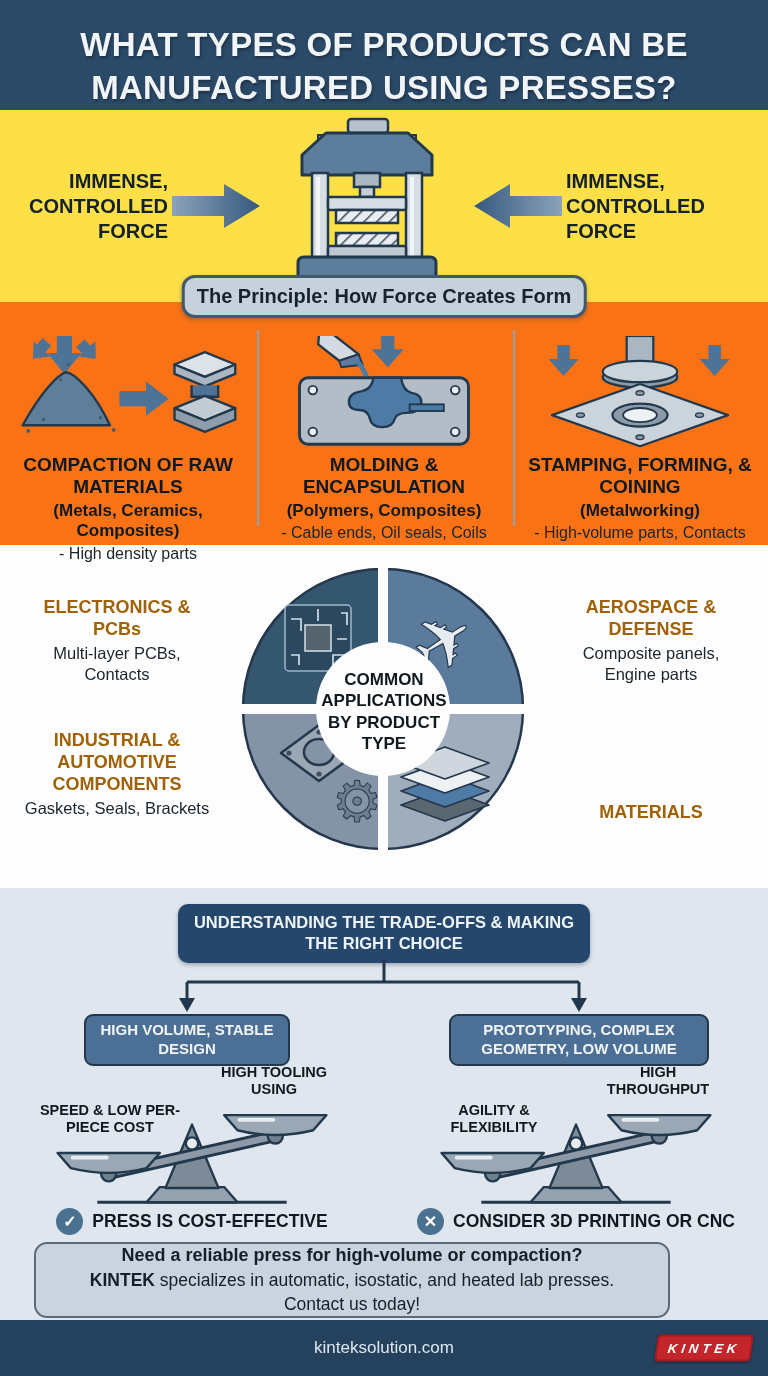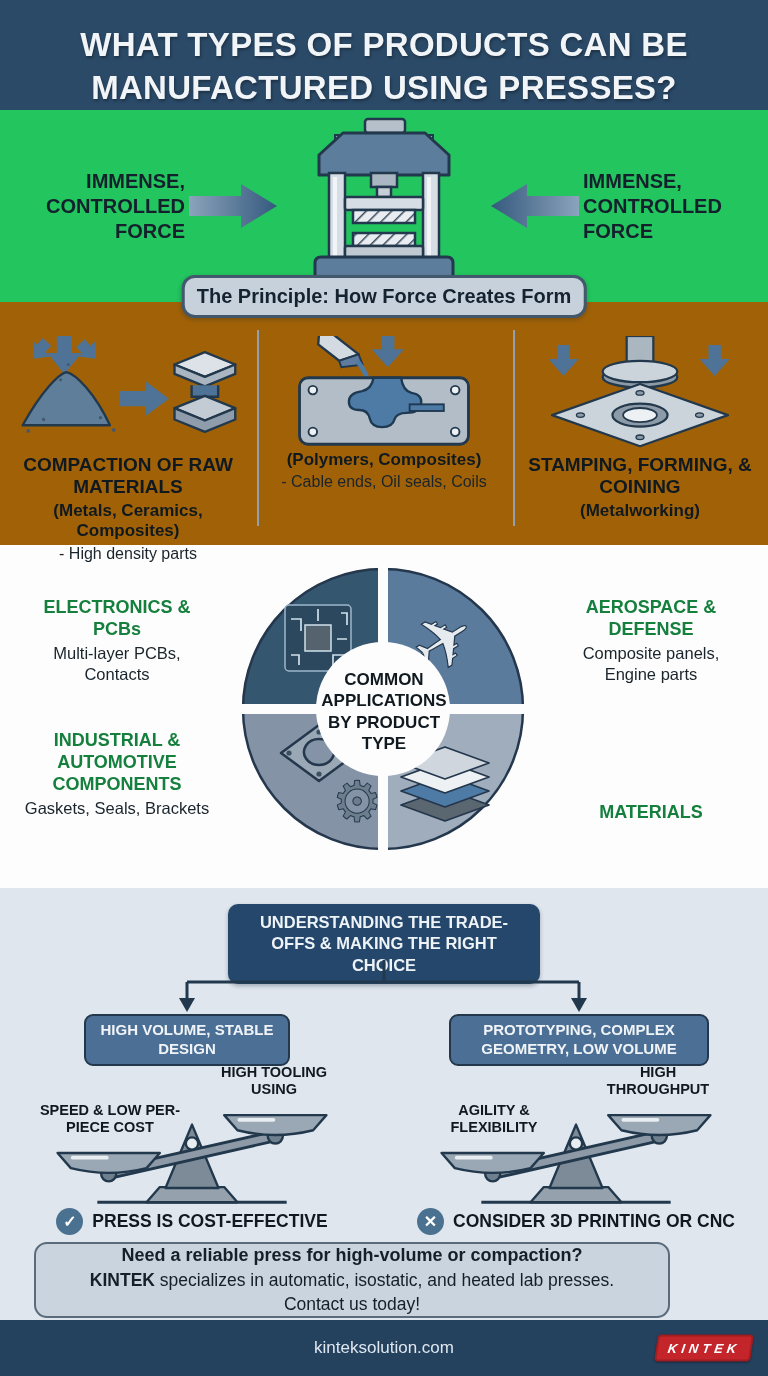--- a/index.html
+++ b/index.html
@@ -4,46 +4,46 @@
 <style>
   * { margin:0; padding:0; box-sizing:border-box; }
   body { font-family:"Liberation Sans", sans-serif; background:#888; }
   .page { width:768px; height:1376px; margin:0 auto; background:#fdfdfd; position:relative; overflow:hidden; }
 
   
   .header { height:110px; background:#2b4a68; display:flex; align-items:flex-end; justify-content:center; }
   .header h1 { color:#f2f5f8; font-size:33px; font-weight:800; text-align:center; line-height:1.3; letter-spacing:.3px; padding:0 30px; text-shadow:1px 2px 3px rgba(0,0,0,.35); }
 
   
-  .principle { height:192px; background:#22c55e; position:relative; display:flex; align-items:center; justify-content:center; gap:4px; }
+  .principle { height:192px; background:#fde047; position:relative; display:flex; align-items:center; gap:4px; }
   .force-label { width:168px; font-size:20px; font-weight:800; color:#14202c; line-height:1.25; }
   .force-left { text-align:right; }
   .force-right { text-align:left; }
   .banner { position:absolute; left:50%; bottom:-16px; transform:translateX(-50%); background:#c6d1dc; border:3px solid #42586d; border-radius:13px; padding:7px 12px; font-size:20px; font-weight:700; color:#15222f; white-space:nowrap; z-index:5; box-shadow:0 2px 4px rgba(20,35,50,.25); }
 
   
-  .processes { height:243px; background:#a16207; position:relative; display:flex; padding-top:34px; }
+  .processes { height:243px; background:#f97316; position:relative; display:flex; padding-top:34px; }
   .proc-col { width:256px; text-align:center; }
   .proc-icon { height:112px; display:flex; align-items:flex-start; justify-content:center; }
   .proc-title { font-size:19px; font-weight:800; color:#10191f; line-height:1.18; margin:6px auto 0; width:240px; }
   .proc-sub { font-size:17px; font-weight:700; color:#10191f; line-height:1.2; margin-top:2px; }
   .proc-detail { font-size:16px; color:#1a242c; margin-top:3px; }
   .proc-divider { position:absolute; top:28px; width:2px; height:196px; background:#93a0ad; }
 
   
   .applications { height:343px; background:#fdfdfd; display:flex; justify-content:center; }
   .app-side { width:232px; display:flex; flex-direction:column; text-align:center; }
-  .app-block .t { font-size:18px; font-weight:800; color:#15803d; line-height:1.2; margin:0 auto; }
+  .app-block .t { font-size:18px; font-weight:800; color:#a16207; line-height:1.2; margin:0 auto; }
   .app-block .d { font-size:16.5px; color:#1a242c; line-height:1.25; margin:3px auto 0; }
   .donut-wrap { width:302px; position:relative; padding-top:14px; }
   .donut-center { position:absolute; left:50%; top:166px; transform:translate(-50%,-50%); width:152px; text-align:center; font-size:17px; font-weight:800; color:#10191f; line-height:1.25; }
 
   
   .tradeoffs { height:432px; background:#dfe6ee; position:relative; }
-  .tro-heading { position:absolute; top:16px; left:50%; transform:translateX(-50%); width:312px; min-height:56px; background:#24476b; border-radius:10px; color:#eef3f7; font-size:16.5px; font-weight:700; text-align:center; display:flex; align-items:center; justify-content:center; line-height:1.3; padding:8px 10px; box-shadow:0 2px 4px rgba(10,25,40,.3); }
+  .tro-heading { position:absolute; top:16px; left:50%; transform:translateX(-50%); width:412px; min-height:56px; background:#24476b; border-radius:10px; color:#eef3f7; font-size:16.5px; font-weight:700; text-align:center; display:flex; align-items:center; justify-content:center; line-height:1.3; padding:8px 10px; box-shadow:0 2px 4px rgba(10,25,40,.3); }
   .connector { position:absolute; top:72px; left:0; }
   .branch-box { position:absolute; top:126px; min-height:48px; background:#4c7095; border:2.5px solid #23384c; border-radius:9px; color:#f0f4f8; font-weight:700; font-size:15px; text-align:center; display:flex; align-items:center; justify-content:center; line-height:1.25; padding:5px 8px; }
   .branch-left { left:84px; width:206px; }
   .branch-right { left:449px; width:260px; }
   .scale-wrap { position:absolute; top:176px; width:364px; height:142px; }
   .scale-left-wrap { left:10px; }
   .scale-right-wrap { left:394px; }
   .pan-label { position:absolute; font-size:14.5px; font-weight:700; color:#10191f; text-align:center; line-height:1.2; }
   .pl-low { top:38px; left:10px; width:180px; }
   .pl-high { top:0px; left:174px; width:180px; }
@@ -164,20 +164,21 @@
           <path d="M88,28 q8,10 10,20" fill="none" stroke="#4e7ba6" stroke-width="5" stroke-linecap="round"></path>
           <rect x="26" y="44" width="178" height="70" rx="9" fill="#b3bdc7" stroke="#22384c" stroke-width="3"></rect>
           <circle cx="40" cy="57" r="4.5" fill="#eef1f4" stroke="#22384c" stroke-width="2"></circle>
           <circle cx="190" cy="57" r="4.5" fill="#eef1f4" stroke="#22384c" stroke-width="2"></circle>
           <circle cx="40" cy="101" r="4.5" fill="#eef1f4" stroke="#22384c" stroke-width="2"></circle>
           <circle cx="190" cy="101" r="4.5" fill="#eef1f4" stroke="#22384c" stroke-width="2"></circle>
           <path d="M104,44 q-2,12 -12,14 q-14,2 -14,11 q0,9 11,9 q9,0 11,9 q2,9 13,9 q11,0 13,-8 q2,-7 13,-7 q13,0 15,-9 q2,-10 -10,-12 q-9,-2 -11,-16 Z" fill="#4e7ba6" stroke="#1e3a52" stroke-width="2.5" stroke-linejoin="round"></path>
           <rect x="142" y="72" width="36" height="7" fill="#4e7ba6" stroke="#1e3a52" stroke-width="2"></rect>
         </svg>
       </div>
+      <div class="proc-title">MOLDING &amp; ENCAPSULATION</div>
       <div class="proc-sub">(Polymers, Composites)</div>
       <div class="proc-detail">- Cable ends, Oil seals, Coils</div>
     </div>
 
     <div class="proc-col">
       <div class="proc-icon">
         <svg width="230" height="112" viewBox="0 0 230 126">
           <polygon points="22,10 36,10 36,26 46,26 29,45 12,26 22,26" fill="#4e7396"></polygon>
           <polygon points="192,10 206,10 206,26 216,26 199,45 182,26 192,26" fill="#4e7396"></polygon>
           <rect x="100" y="0" width="30" height="38" fill="#aab6c0" stroke="#22384c" stroke-width="2.5"></rect>
@@ -187,20 +188,21 @@
           <ellipse cx="115" cy="89" rx="31" ry="13" fill="#8d9aa7" stroke="#22384c" stroke-width="2.5"></ellipse>
           <ellipse cx="115" cy="89" rx="19" ry="8" fill="#eef1f4" stroke="#22384c" stroke-width="2"></ellipse>
           <ellipse cx="115" cy="64" rx="4.5" ry="2.6" fill="#8d9aa7" stroke="#22384c" stroke-width="1.5"></ellipse>
           <ellipse cx="182" cy="89" rx="4.5" ry="2.6" fill="#8d9aa7" stroke="#22384c" stroke-width="1.5"></ellipse>
           <ellipse cx="115" cy="114" rx="4.5" ry="2.6" fill="#8d9aa7" stroke="#22384c" stroke-width="1.5"></ellipse>
           <ellipse cx="48" cy="89" rx="4.5" ry="2.6" fill="#8d9aa7" stroke="#22384c" stroke-width="1.5"></ellipse>
         </svg>
       </div>
       <div class="proc-title">STAMPING, FORMING, &amp; COINING</div>
       <div class="proc-sub">(Metalworking)</div>
+      <div class="proc-detail">- High-volume parts, Contacts</div>
     </div>
   </div>
 
   <div class="applications">
     <div class="app-side" style="padding-top:52px; gap:46px;">
       <div class="app-block">
         <div class="t" style="width:165px">ELECTRONICS &amp; PCBs</div>
         <div class="d" style="width:175px">Multi-layer PCBs, Contacts</div>
       </div>
       <div class="app-block">

